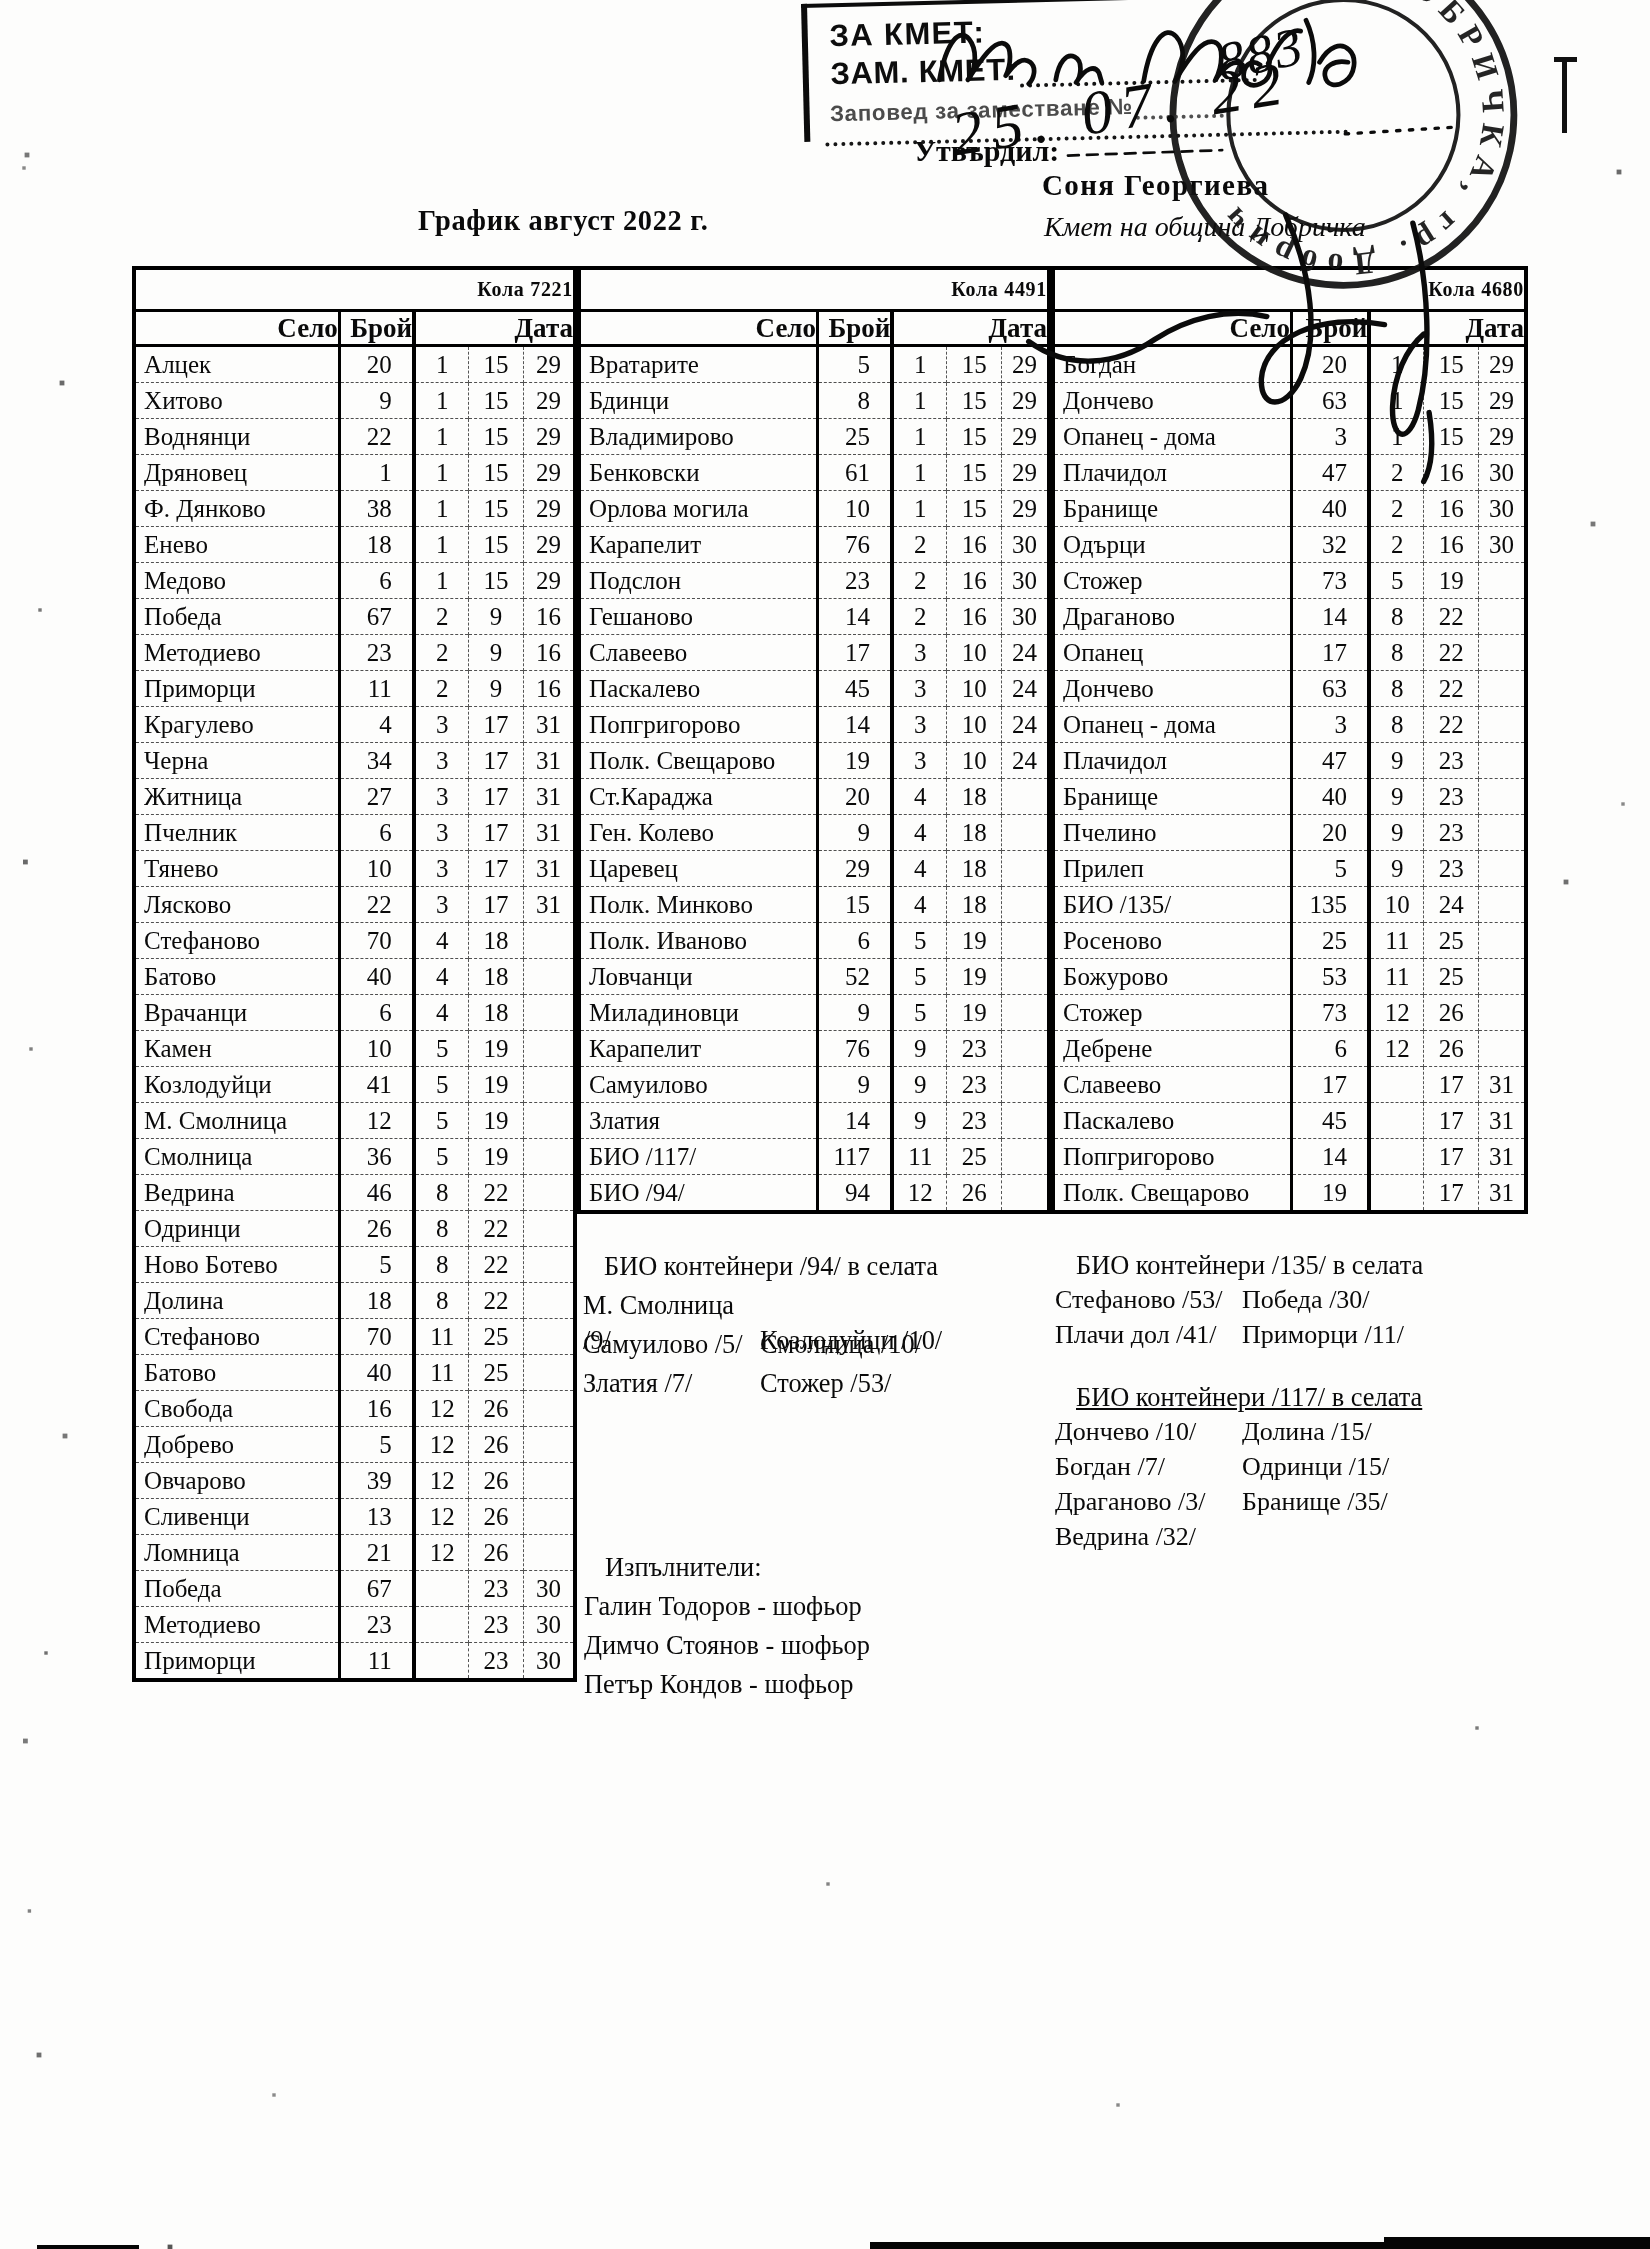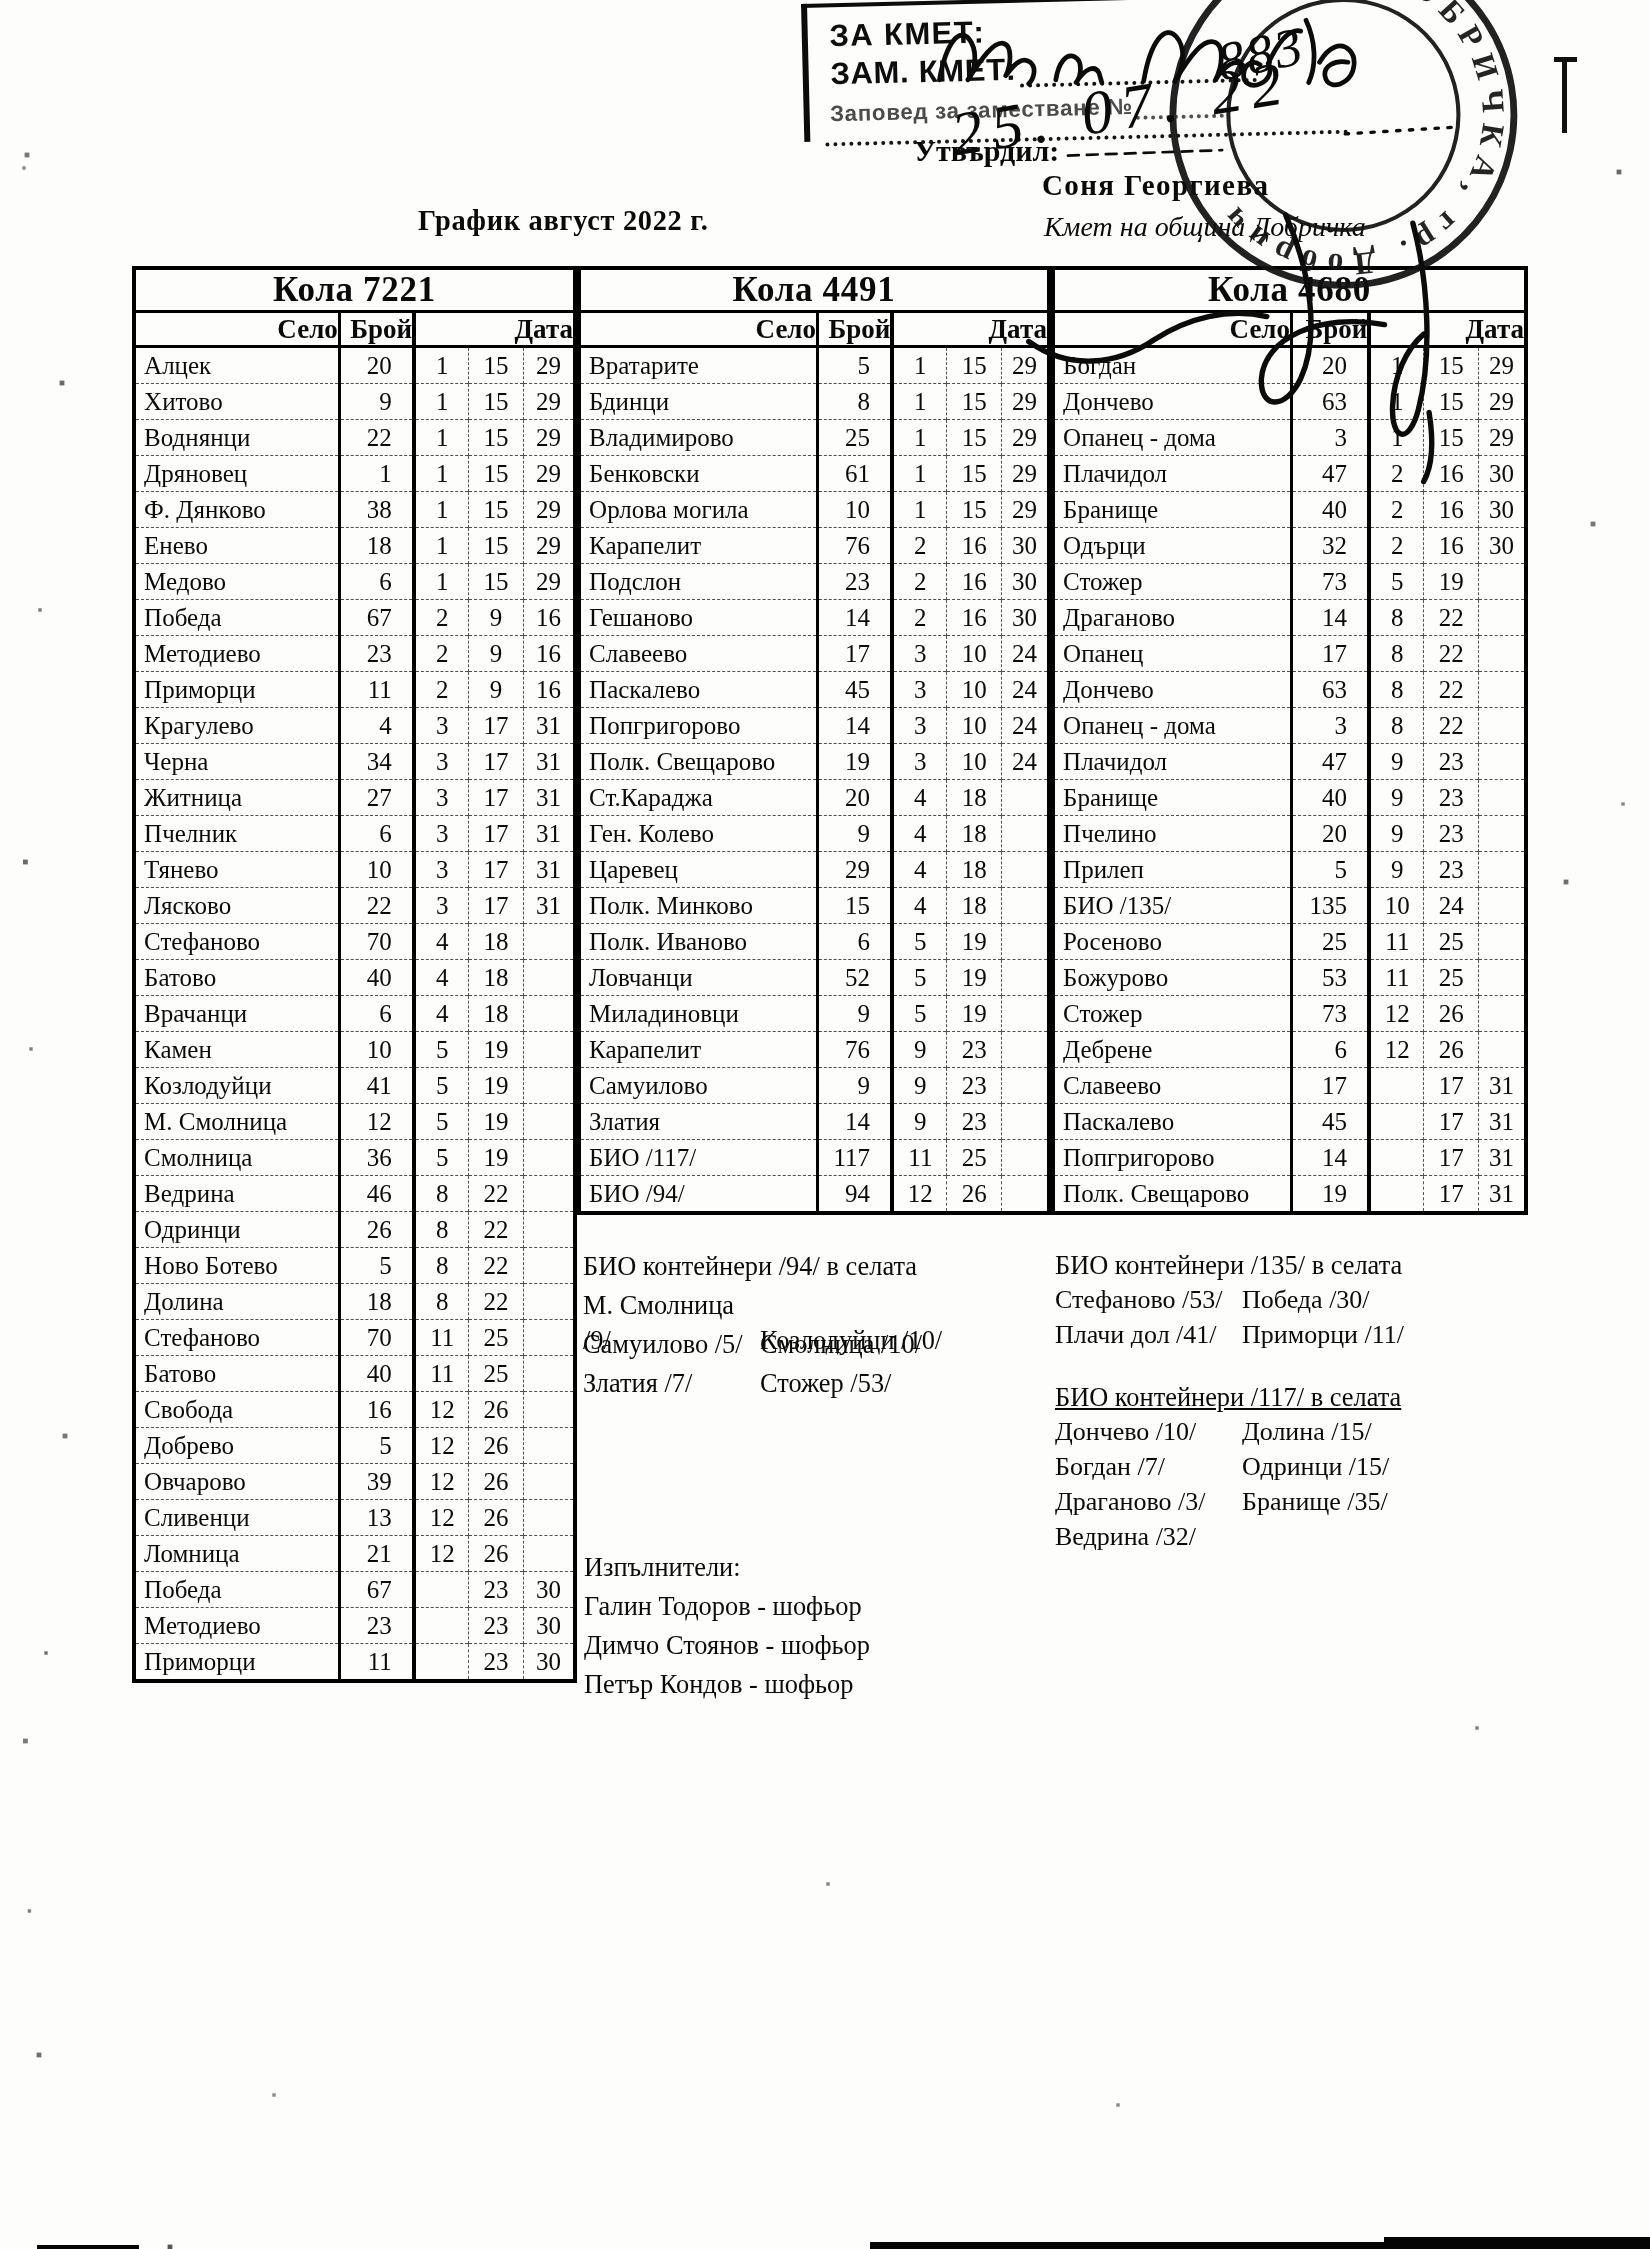--- a/index.html
+++ b/index.html
@@ -36,34 +36,34 @@
   .stamp-svg text{font-family:"Liberation Serif",serif;font-weight:bold;fill:#141414;}
 
   .tmark-v{position:absolute;left:1562px;top:57px;width:5.4px;height:76px;background:#111;z-index:4;}
   .tmark-h{position:absolute;left:1554px;top:57px;width:23px;height:5.4px;background:#111;z-index:4;}
 
   
   table.kola{position:absolute;border-collapse:collapse;table-layout:fixed;background:transparent;
              border:4.1px solid #000;}
   .kola th,.kola td{padding:0;color:#0a0a0a;overflow:hidden;white-space:nowrap;
              font-family:"Liberation Serif",serif;}
-  .t-title{height:39px;font-size:35px;font-weight:bold;text-align:center;
+  .t-title{height:39px;font-size:20px;font-weight:bold;text-align:right;
            border-bottom:3.4px solid #000;letter-spacing:0.7px;}
   tr.sub th{height:32px;font-size:27px;font-weight:bold;text-align:right;border-bottom:3.4px solid #000;}
   .h-broy{border-left:3.4px solid #000;border-right:4.7px solid #000;}
   .kola td{height:35px;font-size:25px;}
   td.c0{text-align:left;padding-left:8.1px;}
   td.c1{text-align:right;padding-right:20.3px;border-left:3.4px solid #000;}
   td.c2{border-left:4.7px solid #000;text-align:center;}
   td.c3,td.c4{border-left:1.4px dashed #555;text-align:center;}
   .kola tbody tr + tr td{border-top:1.4px dashed #4f4f4f;}
 
   
   .notes{position:absolute;font-size:26.4px;z-index:3;}
-  .note-h{height:39px;line-height:35px;}
+  .note-h{height:39px;line-height:35px;margin-left:21px;}
   .notes-mid .pair-line{height:39px;line-height:35px;}
   .notes-mid .p1{display:inline-block;width:177px;}
   .notes-right .note-h{height:35px;line-height:32px;}
   .notes-right .pair-line{height:35px;line-height:32px;font-size:26px;}
   .notes-right .p1{display:inline-block;width:187px;}
   .note-h.gap{margin-top:27px;text-decoration:underline;}
   .exec{position:absolute;font-size:26.4px;z-index:3;}
   .exec .note-h{height:39px;line-height:35px;}
   .exec .list-item{height:39px;line-height:35px;}
 

